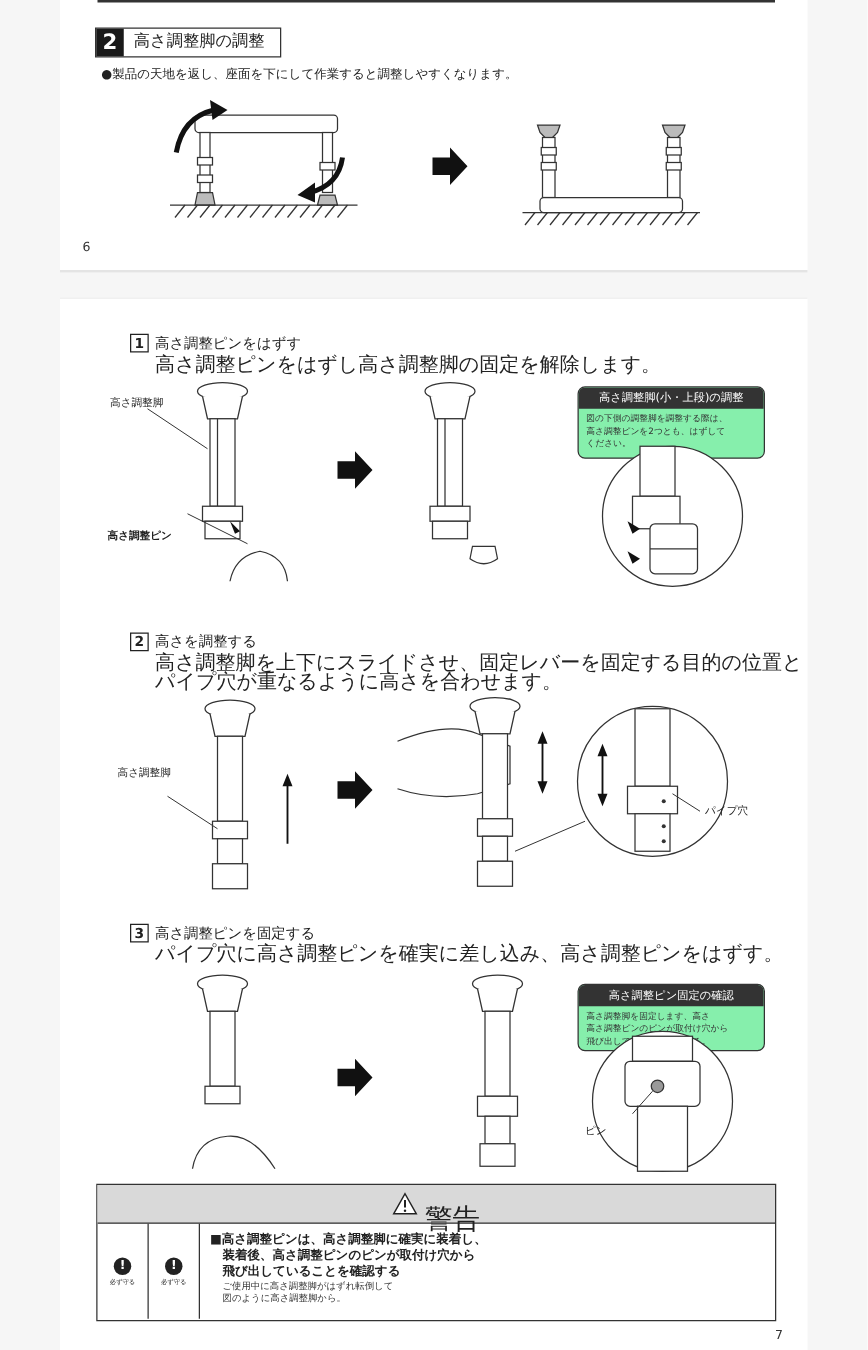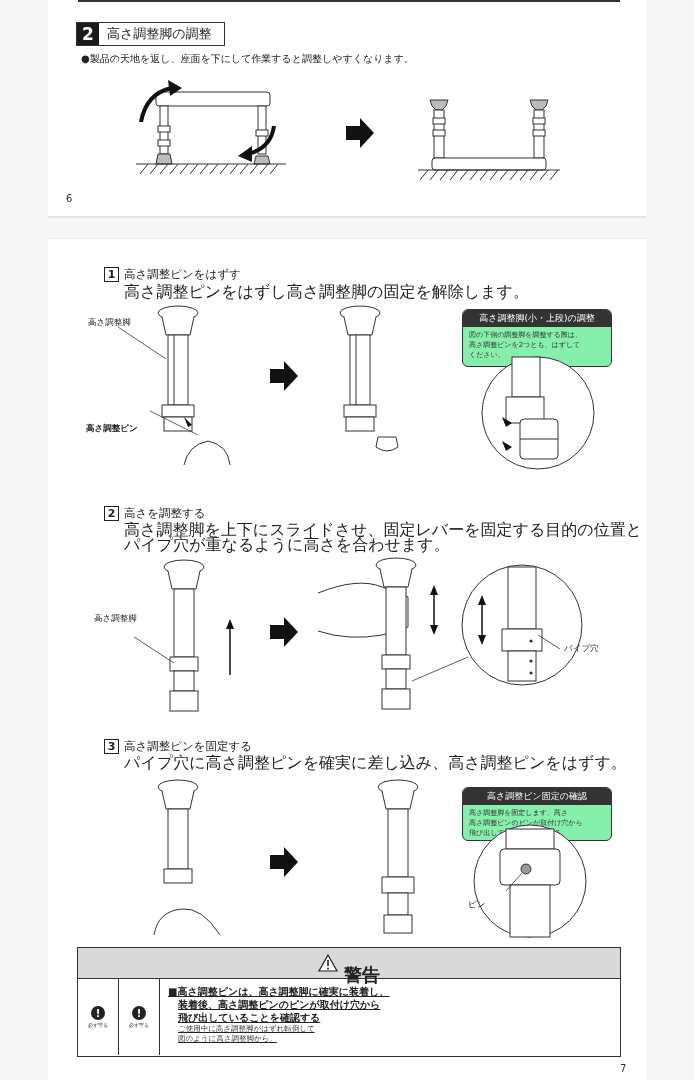--- a/index.html
+++ b/index.html
@@ -17,27 +17,27 @@
   .step-num{border:1.5px solid #222;width:13px;height:13px;font-size:11px;font-weight:bold;display:flex;align-items:center;justify-content:center;line-height:1;}
   .step-body{position:absolute;left:76px;font-size:16px;line-height:15px;}
   .callout{position:absolute;border:1.5px solid #333;border-radius:6px;background:#86efac;overflow:hidden;}
   .callout-title{background:#333;color:#fff;font-size:9px;text-align:center;padding:2px 0;}
   .callout-text{font-size:7px;line-height:10px;padding:3px 6px;color:#333;}
   .lbl{position:absolute;font-size:8.5px;color:#222;}
   .arrow{position:absolute;width:28px;height:30px;}
   svg{position:absolute;overflow:visible;}
   .warn{position:absolute;left:29px;top:708px;width:542px;height:108px;border:1.5px solid #333;}
   .warn-head{height:30px;background:#d9d9d9;border-bottom:1.5px solid #333;display:flex;align-items:center;justify-content:center;gap:6px;}
-  .warn-head span{font-size:18px;font-weight:bold;margin-top:24px;}
+  .warn-head span{font-size:22px;font-weight:normal;margin-top:24px;}
   .warn-row{display:flex;height:76px;}
   .warn-icon-cell{width:40px;border-right:1px solid #333;display:flex;flex-direction:column;align-items:center;justify-content:center;}
   .must-icon{width:14px;height:14px;border-radius:50%;background:#222;color:#fff;font-size:10px;font-weight:bold;display:flex;align-items:center;justify-content:center;}
   .must-lbl{font-size:5px;margin-top:2px;}
   .warn-text{flex:1;padding:6px 8px;border-right:1px solid #333;}
-  .warn-text:last-child{border-right:none;text-decoration:underline;}
+  .warn-text:last-child{border-right:none;}
   .warn-bold{font-size:10px;font-weight:bold;line-height:13px;}
   .warn-sub{font-size:7.5px;line-height:10px;padding-left:10px;color:#333;}
 </style>
 </head>
 <body>
 
 <div class="page page1">
   <div class="topline"></div>
   <div class="sec-title">
     <div class="sec-num">2</div>

